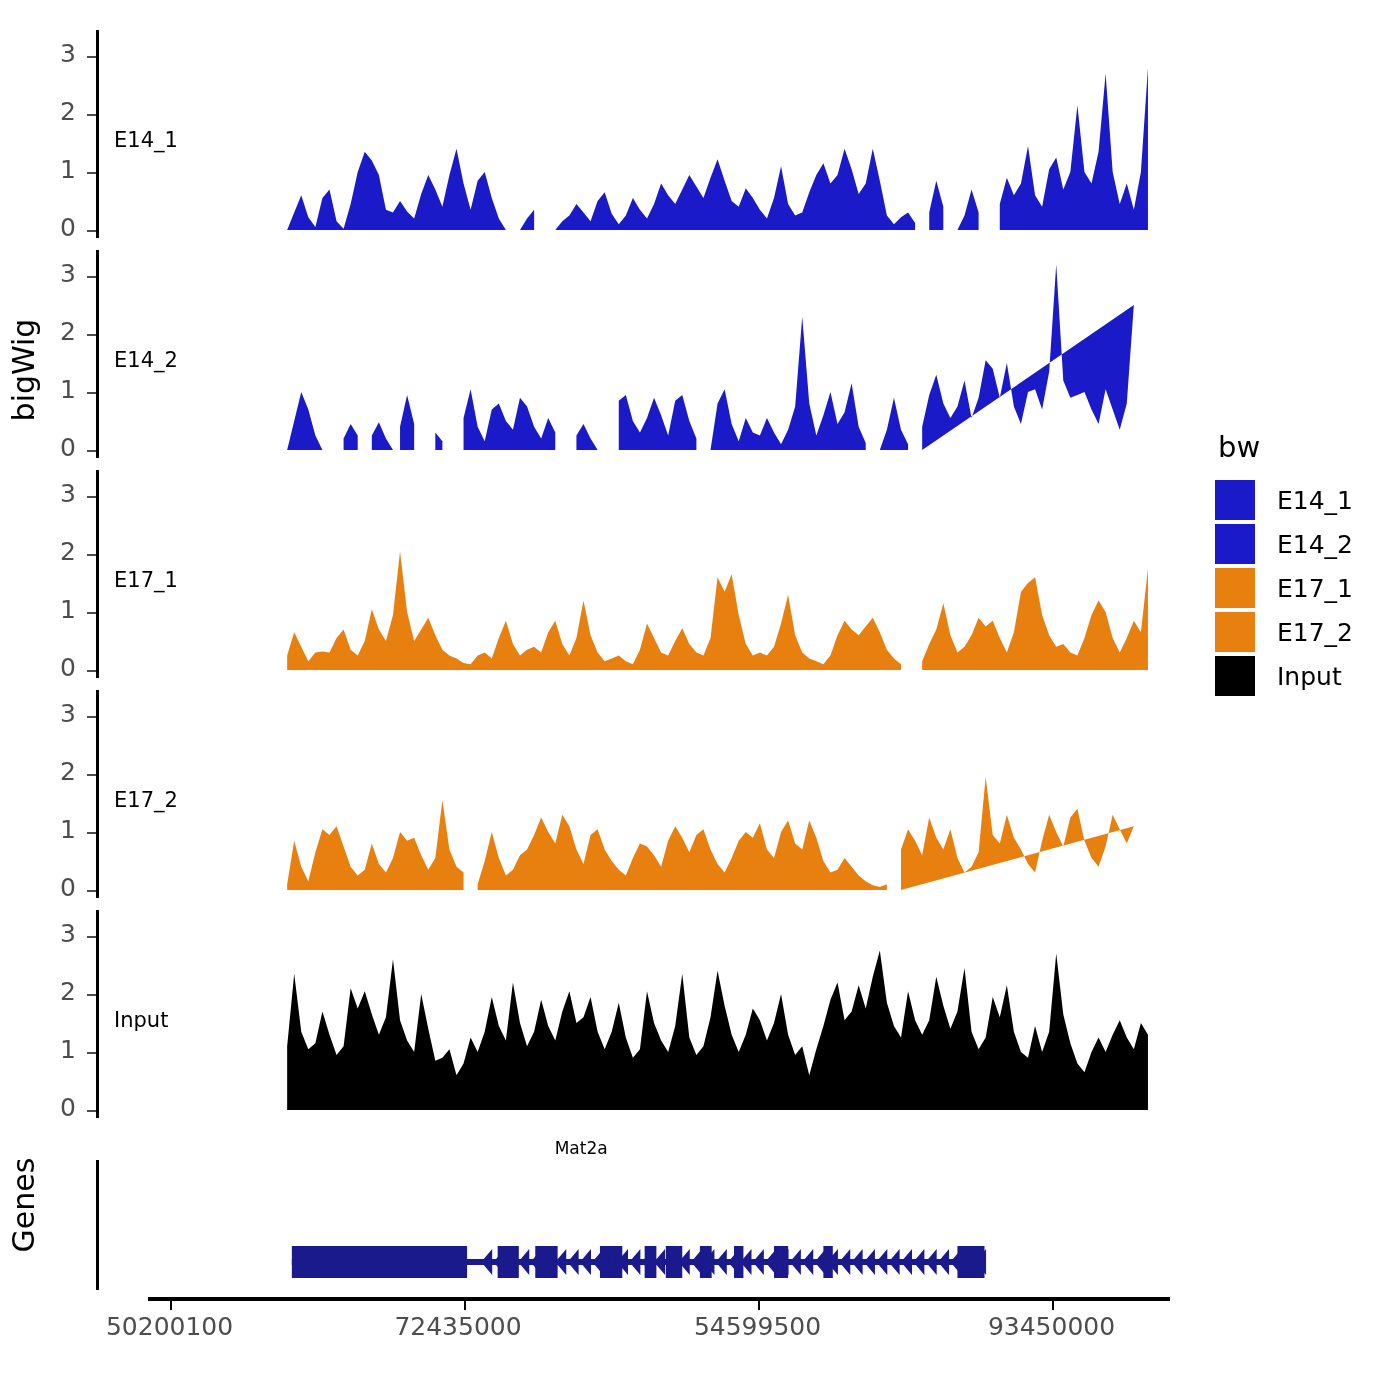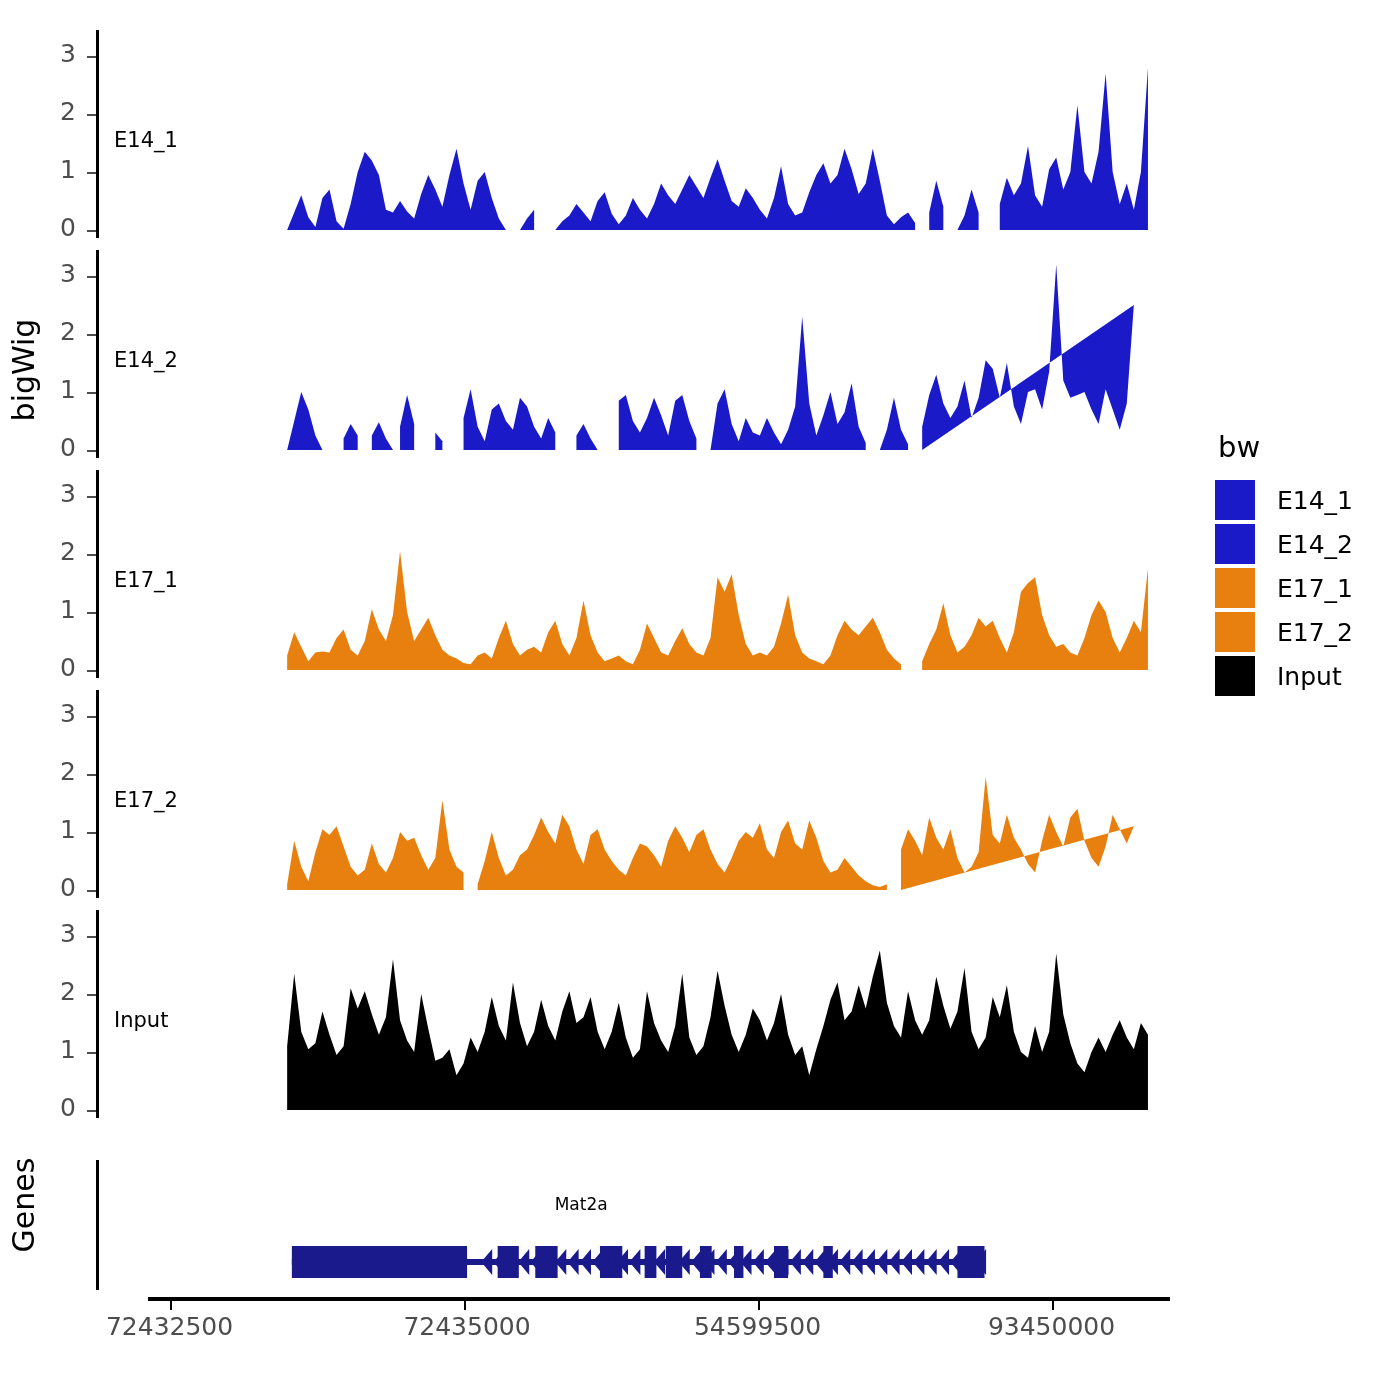--- a/index.html
+++ b/index.html
@@ -197,29 +197,29 @@
         <path d="M 777.31 30 L 788.31 17 L 788.31 43 Z" fill="#1a1a8c"></path>
         <path d="M 789.65 30 L 800.65 17 L 800.65 43 Z" fill="#1a1a8c"></path>
         <path d="M 802.00 30 L 813.00 17 L 813.00 43 Z" fill="#1a1a8c"></path>
         <path d="M 814.35 30 L 825.35 17 L 825.35 43 Z" fill="#1a1a8c"></path>
         <path d="M 826.70 30 L 837.70 17 L 837.70 43 Z" fill="#1a1a8c"></path>
         <path d="M 839.04 30 L 850.04 17 L 850.04 43 Z" fill="#1a1a8c"></path>
         <path d="M 851.39 30 L 862.39 17 L 862.39 43 Z" fill="#1a1a8c"></path>
         <path d="M 863.74 30 L 874.74 17 L 874.74 43 Z" fill="#1a1a8c"></path>
         <path d="M 876.09 30 L 887.09 17 L 887.09 43 Z" fill="#1a1a8c"></path>
       </svg>
-      <div class="gene-name" style="left: 521.142px; top: 1194px; width: 120px; text-align: center;">Mat2a</div>
+      <div class="gene-name" style="left: 521.142px; top: 1138px; width: 120px; text-align: center;">Mat2a</div>
     </div>
 
   <div class="xaxis"></div>
   <div id="xticks">
       <div class="xtick" style="left: 169.557px;"></div>
-      <div class="xticklab" style="left: 69.5574px;">72432500</div>
+      <div class="xticklab" style="left: 69.5574px;">50200100</div>
       <div class="xtick" style="left: 463.546px;"></div>
-      <div class="xticklab" style="left: 367px;">72435000</div>
+      <div class="xticklab" style="left: 358px;">72435000</div>
       <div class="xtick" style="left: 757.536px;"></div>
       <div class="xticklab" style="left: 657.536px;">54599500</div>
       <div class="xtick" style="left: 1051.52px;"></div>
       <div class="xticklab" style="left: 951.525px;">93450000</div>
     </div>
 
   <div class="legend">
     <div class="legend-title">bw</div>
     <div id="legend-rows">
         <div class="legend-row">

